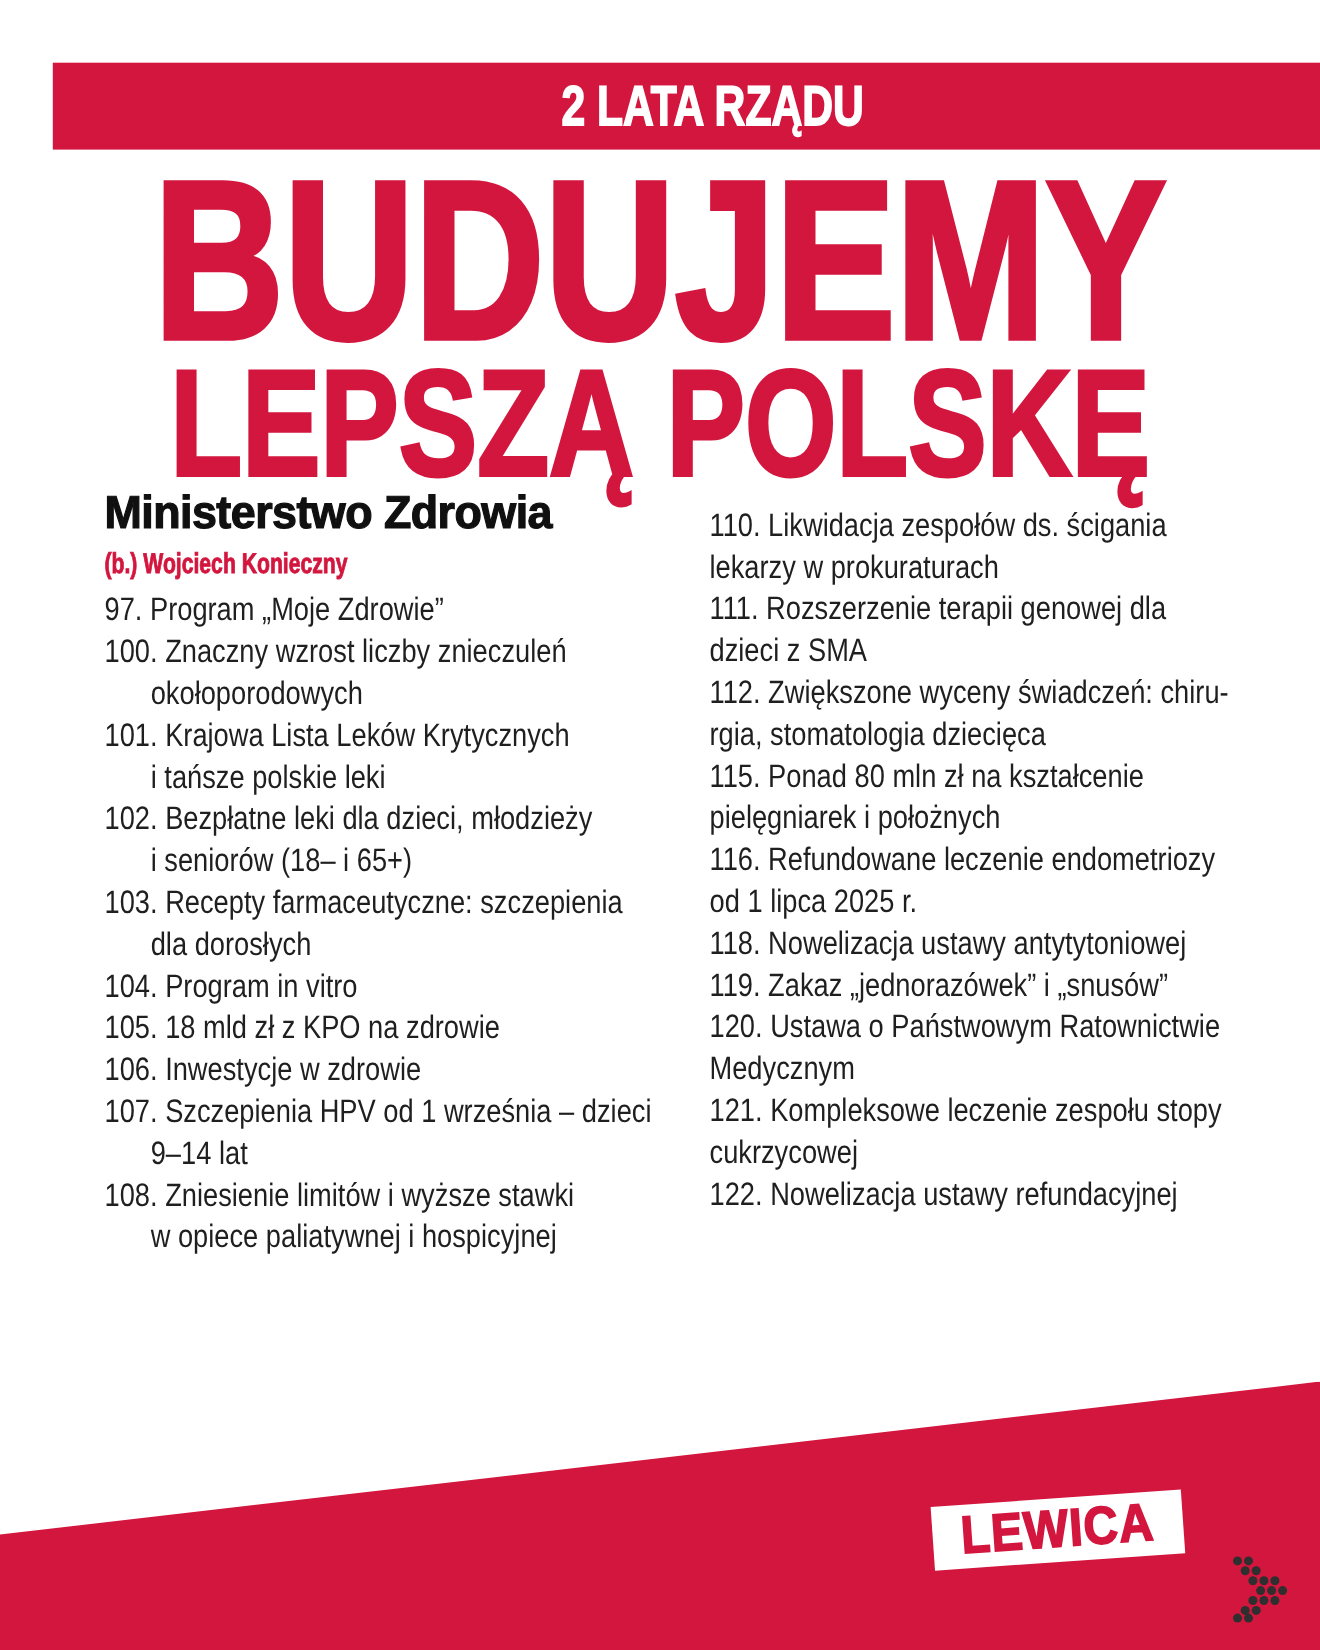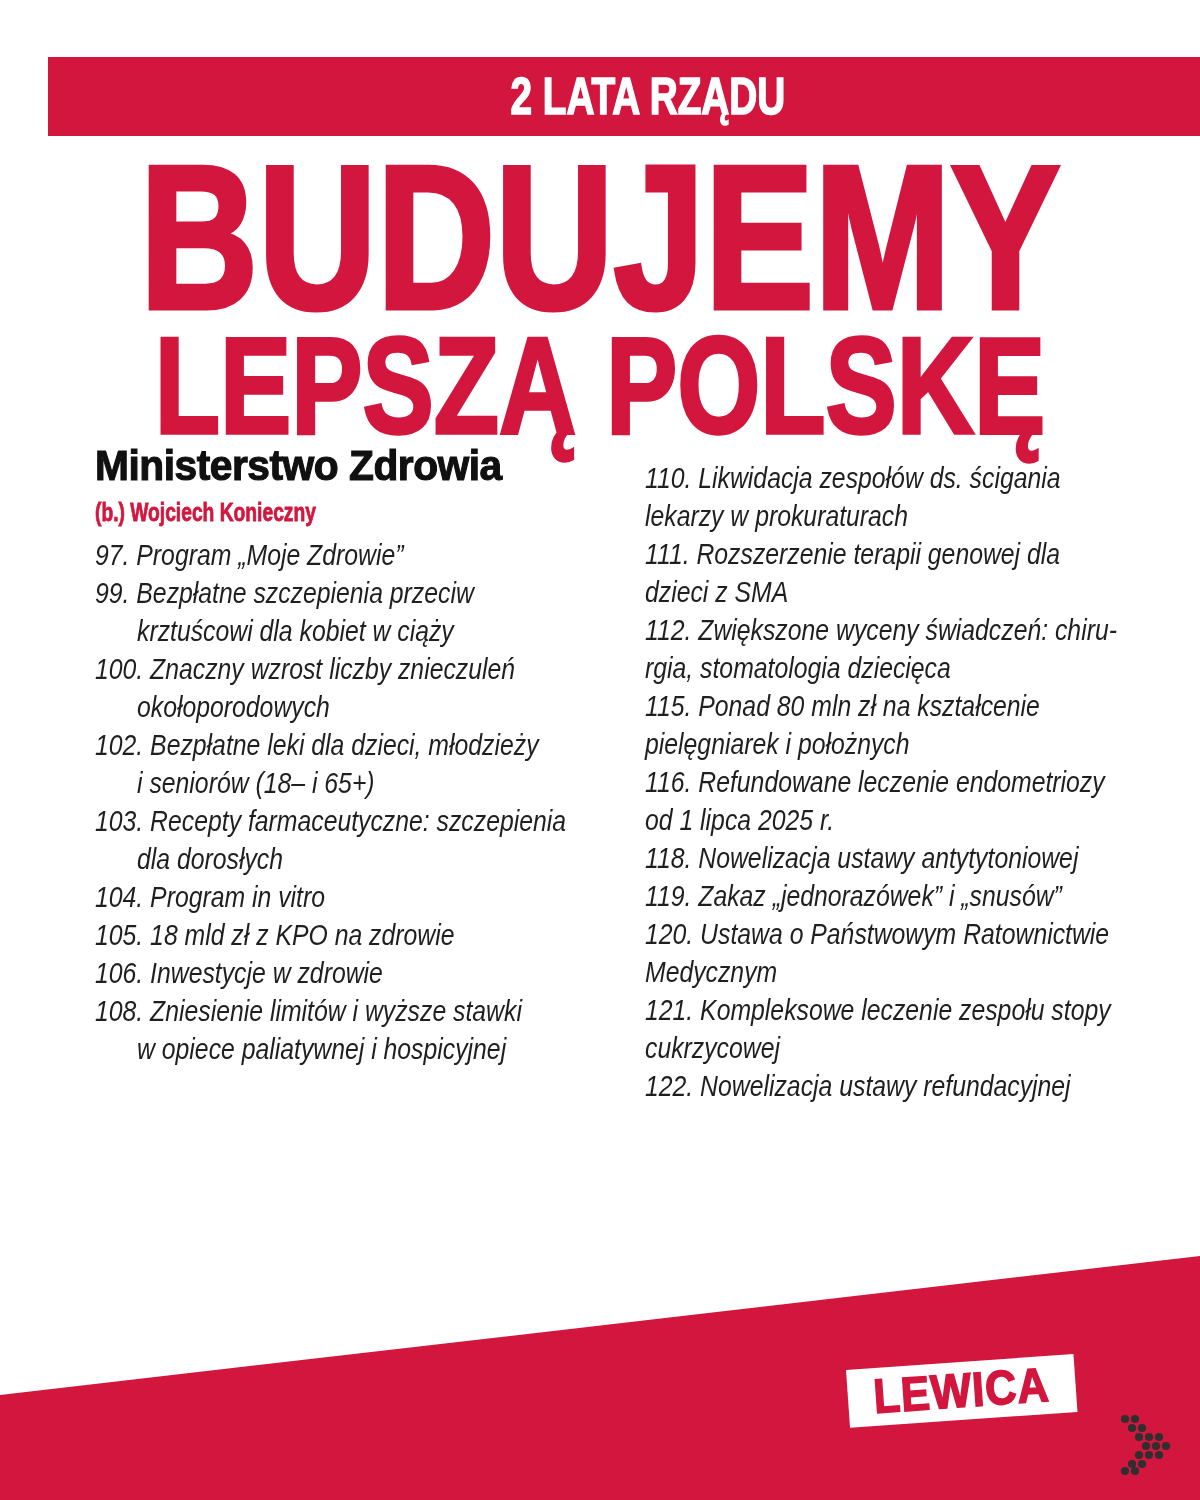--- a/index.html
+++ b/index.html
@@ -48,21 +48,21 @@
     -webkit-text-stroke:1.1px #101010;
     letter-spacing:-0.5px;
   }
   .minister{
     position:absolute;left:95px;top:496px;
     color:var(--red);font-size:26px;font-weight:700;line-height:32px;white-space:pre;
     transform:scaleX(0.74);transform-origin:0 0;
     -webkit-text-stroke:0.8px var(--red);
   }
   
-  .col{position:absolute;color:var(--text);font-style:italic;}
+  .col{position:absolute;color:var(--text);}
   .col-left{left:95px;top:536px;width:620px;}
   .col-right{left:645px;top:459px;width:555px;}
   .line{
     height:38px;line-height:38px;font-size:29.5px;font-weight:400;
     white-space:pre;transform:scaleX(0.84);transform-origin:0 50%;
   }
   .col-left .cont{padding-left:50px;}
   .col-right .cont{padding-left:0;}
   
   .wedge{
@@ -100,43 +100,47 @@
   <h1 class="title2">LEPSZĄ POLSKĘ</h1>
 
   <h2 class="ministry">Ministerstwo Zdrowia</h2>
   <div class="minister">(b.) Wojciech Konieczny</div>
 
   <div class="col col-left" id="col-left">
       <div>
         <div class="line">97. Program „Moje Zdrowie”</div>
       </div>
       <div>
-        <div class="line">99. Bezpłatne szczepienia przeciw</div>
-        <div class="line cont">krztuścowi dla kobiet w ciąży</div>
-      </div>
-      <div>
         <div class="line">100. Znaczny wzrost liczby znieczuleń</div>
         <div class="line cont">okołoporodowych</div>
       </div>
       <div>
+        <div class="line">101. Krajowa Lista Leków Krytycznych</div>
+        <div class="line cont">i tańsze polskie leki</div>
+      </div>
+      <div>
         <div class="line">102. Bezpłatne leki dla dzieci, młodzieży</div>
         <div class="line cont">i seniorów (18– i 65+)</div>
       </div>
       <div>
         <div class="line">103. Recepty farmaceutyczne: szczepienia</div>
         <div class="line cont">dla dorosłych</div>
       </div>
       <div>
         <div class="line">104. Program in vitro</div>
       </div>
       <div>
         <div class="line">105. 18 mld zł z KPO na zdrowie</div>
       </div>
       <div>
         <div class="line">106. Inwestycje w zdrowie</div>
+      </div>
+      <div>
+        <div class="line">107. Szczepienia HPV od 1 września – dzieci</div>
+        <div class="line cont">9–14 lat</div>
       </div>
       <div>
         <div class="line">108. Zniesienie limitów i wyższe stawki</div>
         <div class="line cont">w opiece paliatywnej i hospicyjnej</div>
       </div>
     </div>
   <div class="col col-right" id="col-right">
       <div>
         <div class="line">110. Likwidacja zespołów ds. ścigania</div>
         <div class="line cont">lekarzy w prokuraturach</div>

